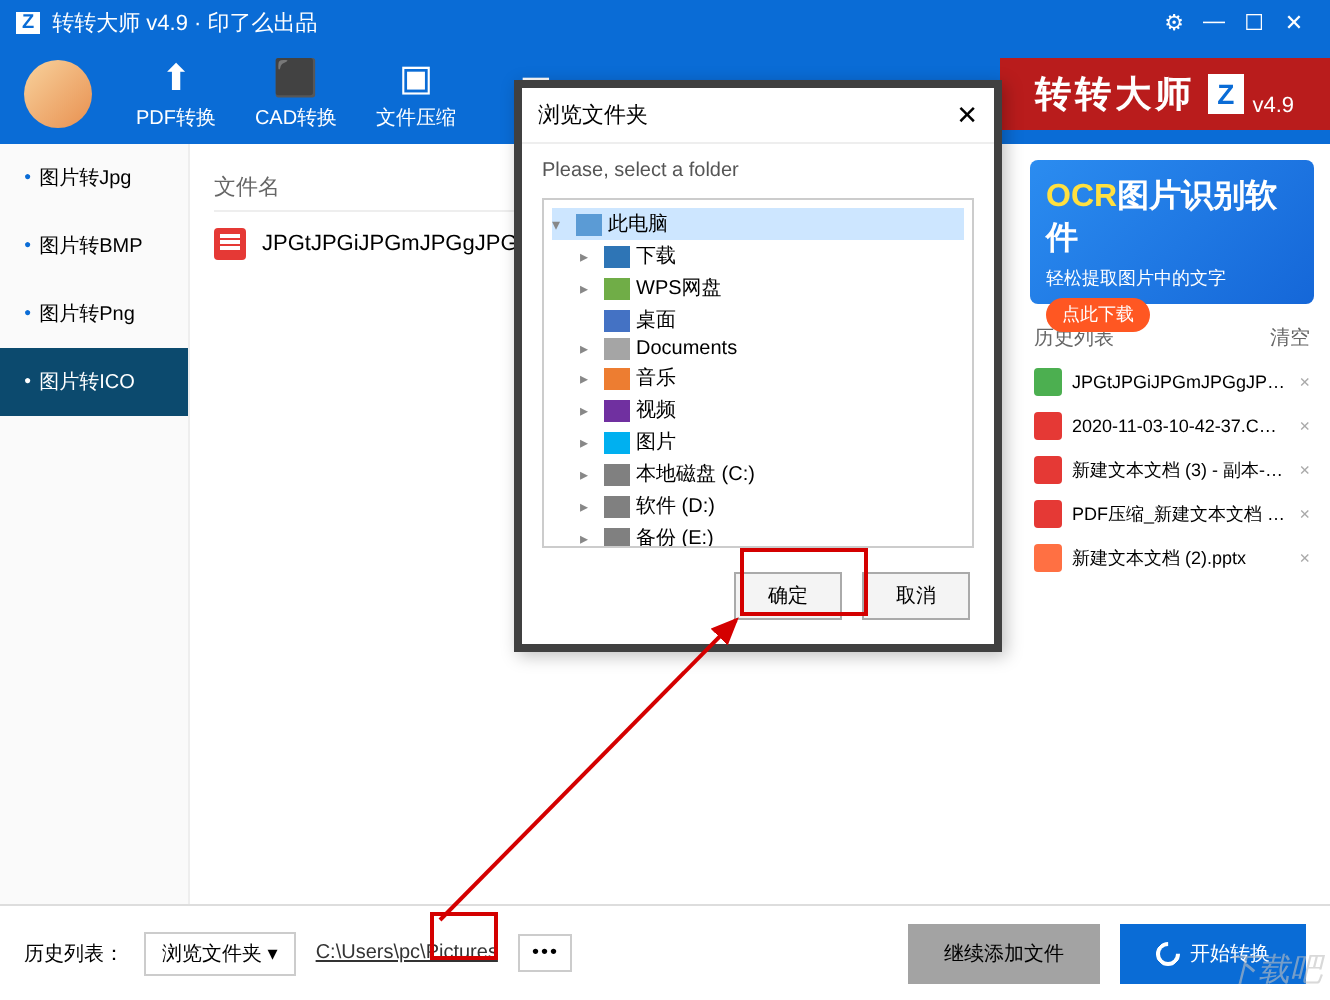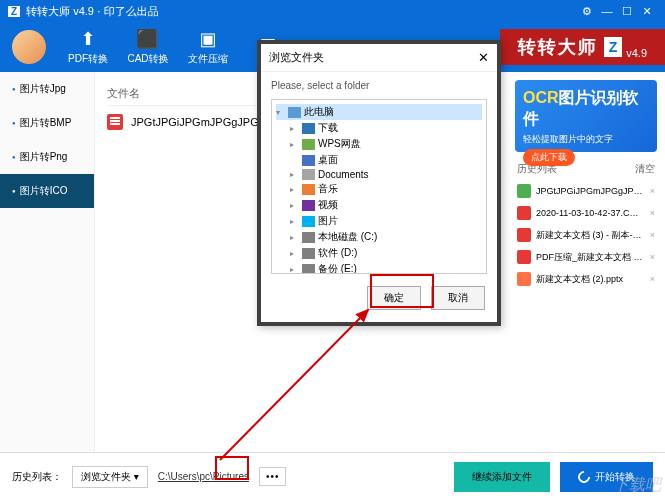--- a/index.html
+++ b/index.html
@@ -40,21 +40,21 @@
 .hist-itm .x{color:#aaa;cursor:pointer}
 .fico{width:14px;height:14px;border-radius:2px;flex-shrink:0}
 .fico.jpg{background:#4caf50}
 .fico.pdf{background:#e53935}
 .fico.ppt{background:#ff7043}
 .footer{height:48px;background:#fff;border-top:1px solid #ddd;display:flex;align-items:center;padding:0 12px;gap:10px;font-size:10px}
 .seg{border:1px solid #ccc;padding:3px 8px;background:#fff}
 .path-link{text-decoration:underline;color:#333}
 .ellips-btn{border:1px solid #ccc;padding:3px 6px;cursor:pointer;letter-spacing:1px}
 .redbox1{border:2px solid #d40000;position:absolute;pointer-events:none}
-.btn-secondary{background:#14b8a6;border:none;padding:8px 18px;font-size:10px;cursor:pointer}
+.btn-secondary{background:#a3a3a3;border:none;padding:8px 18px;font-size:10px;cursor:pointer}
 .btn-primary{background:#0a6cd6;color:#fff;border:none;padding:8px 18px;font-size:10px;cursor:pointer;display:flex;align-items:center;gap:5px}
 .refresh{display:inline-block;width:12px;height:12px;border:2px solid #fff;border-radius:50%;border-top-color:transparent;transform:rotate(45deg)}
 .dialog{position:absolute;top:40px;left:257px;width:244px;background:#fff;border:4px solid #404040;box-shadow:2px 2px 8px rgba(0,0,0,.25)}
 .dlg-title{padding:6px 8px;font-size:11px;display:flex;justify-content:space-between;border-bottom:1px solid #eee}
 .dlg-close{cursor:pointer;font-size:13px}
 .dlg-sub{padding:8px 10px;font-size:10px;color:#555}
 .tree{border:1px solid #ccc;margin:0 10px;height:175px;overflow:auto;padding:4px;font-size:10px}
 .tree-itm{display:flex;align-items:center;gap:3px;padding:1px 0;cursor:pointer}
 .tree-itm.d1{padding-left:14px}
 .tree-itm.sel{background:#cde6ff}

